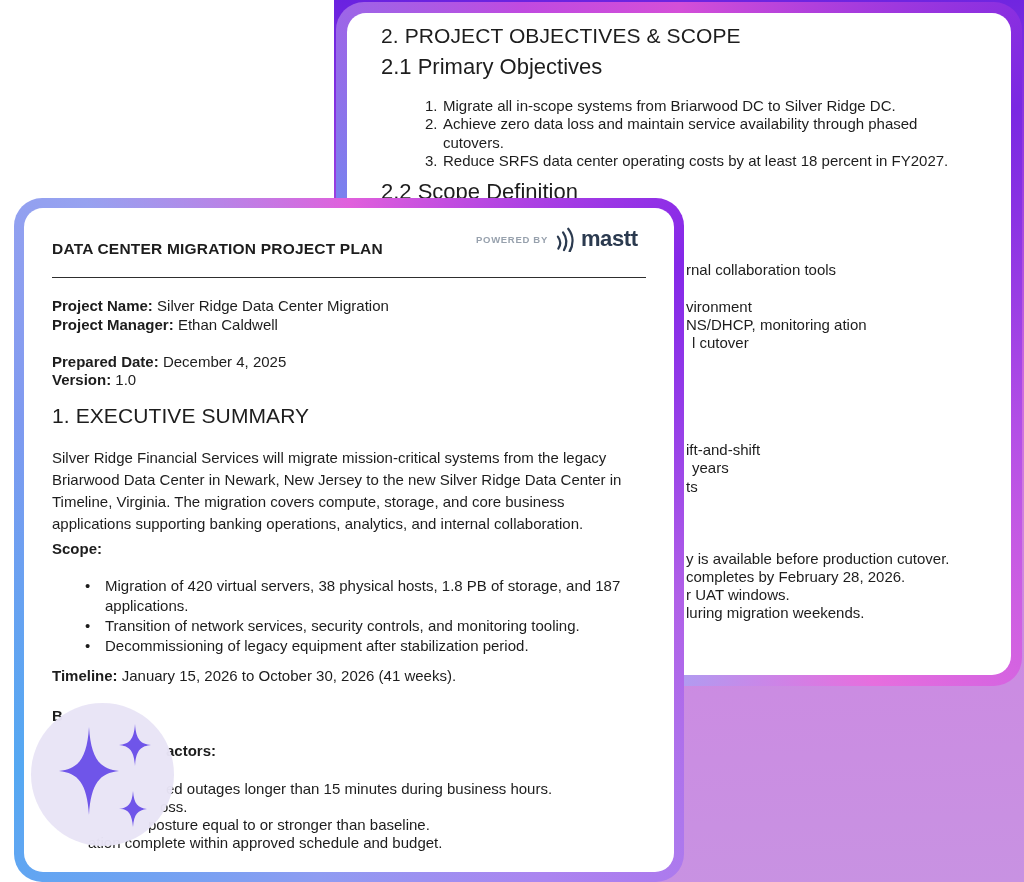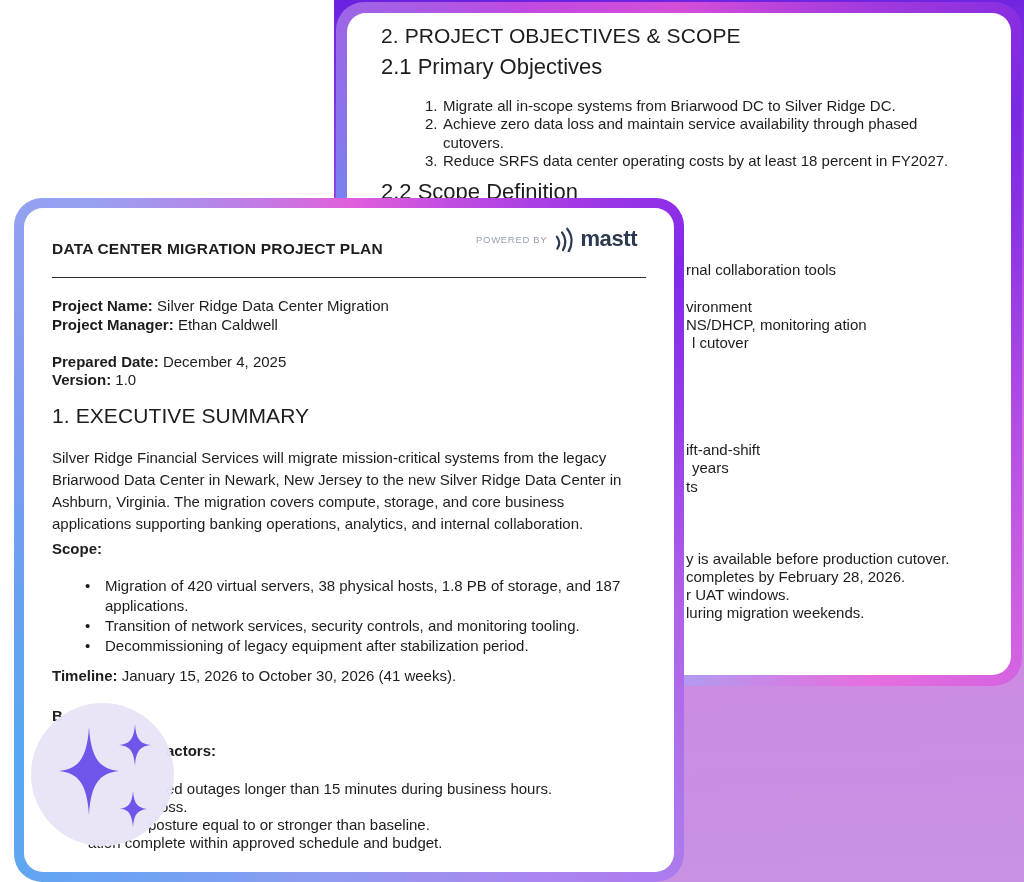--- a/index.html
+++ b/index.html
@@ -30,21 +30,21 @@
   .back-page .page-inner{inset:11px;}
   .front-page{
     left:14px;top:198px;width:670px;height:684px;z-index:2;
     background:conic-gradient(from 0deg,
       #e060dc 0deg,#8428e8 50deg,#b060e8 100deg,#ab85f0 150deg,
       #8f9cf2 185deg,#55a8f2 235deg,#7f9af0 290deg,#97a2f0 322deg,#e060dc 360deg);
   }
   .front-page .page-inner{inset:10px;}
   .divider{position:absolute;left:38px;top:79px;width:594px;border-top:1.4px solid #2e2e2e;}
   .brand-row{position:absolute;left:462px;top:27px;height:28px;display:flex;align-items:center;gap:7px;}
-  .powered-by{font-size:9.5px;letter-spacing:.7px;color:#97a1ad;font-weight:400;}
+  .powered-by{font-size:9.5px;letter-spacing:.7px;color:#97a1ad;font-weight:700;}
   .brand-word{font-size:22px;font-weight:bold;color:#2b3a4f;letter-spacing:-.4px;}
   .badge{
     position:absolute;left:31px;top:703px;width:143px;height:143px;z-index:3;
   }
   .badge .circle-bg{position:absolute;inset:0;border-radius:50%;background:#e8e4f6;opacity:.97;}
   .badge svg{position:absolute;inset:0;}
   .frag{position:absolute;white-space:nowrap;font-size:15px;line-height:17px;}
 </style>
 </head>
 <body>
@@ -113,21 +113,21 @@
   </div>
   <div class="abs t15" style="left:38px;top:173px">
     <span class="bold">Version:</span>
     <span>1.0</span>
   </div>
 
   <div class="abs h21" style="left:38px;top:205px">1. EXECUTIVE SUMMARY</div>
 
   <div class="abs t15" style="left:38px;top:251px">Silver Ridge Financial Services will migrate mission-critical systems from the legacy</div>
   <div class="abs t15" style="left:38px;top:273px">Briarwood Data Center in Newark, New Jersey to the new Silver Ridge Data Center in</div>
-  <div class="abs t15" style="left:38px;top:295px">Ashburn, Virginia. The migration covers compute, storage, and core business</div>
+  <div class="abs t15" style="left:38px;top:295px">Timeline, Virginia. The migration covers compute, storage, and core business</div>
   <div class="abs t15" style="left:38px;top:317px">applications supporting banking operations, analytics, and internal collaboration.</div>
 
   <div class="abs t15 bold" style="left:38px;top:342px">Scope:</div>
 
   <div class="abs t15" style="left:71px;top:379px">•</div>
   <div class="abs t15" style="left:91px;top:379px">Migration of 420 virtual servers, 38 physical hosts, 1.8 PB of storage, and 187</div>
   <div class="abs t15" style="left:91px;top:399px">applications.</div>
   <div class="abs t15" style="left:71px;top:419px">•</div>
   <div class="abs t15" style="left:91px;top:419px">Transition of network services, security controls, and monitoring tooling.</div>
   <div class="abs t15" style="left:71px;top:439px">•</div>

